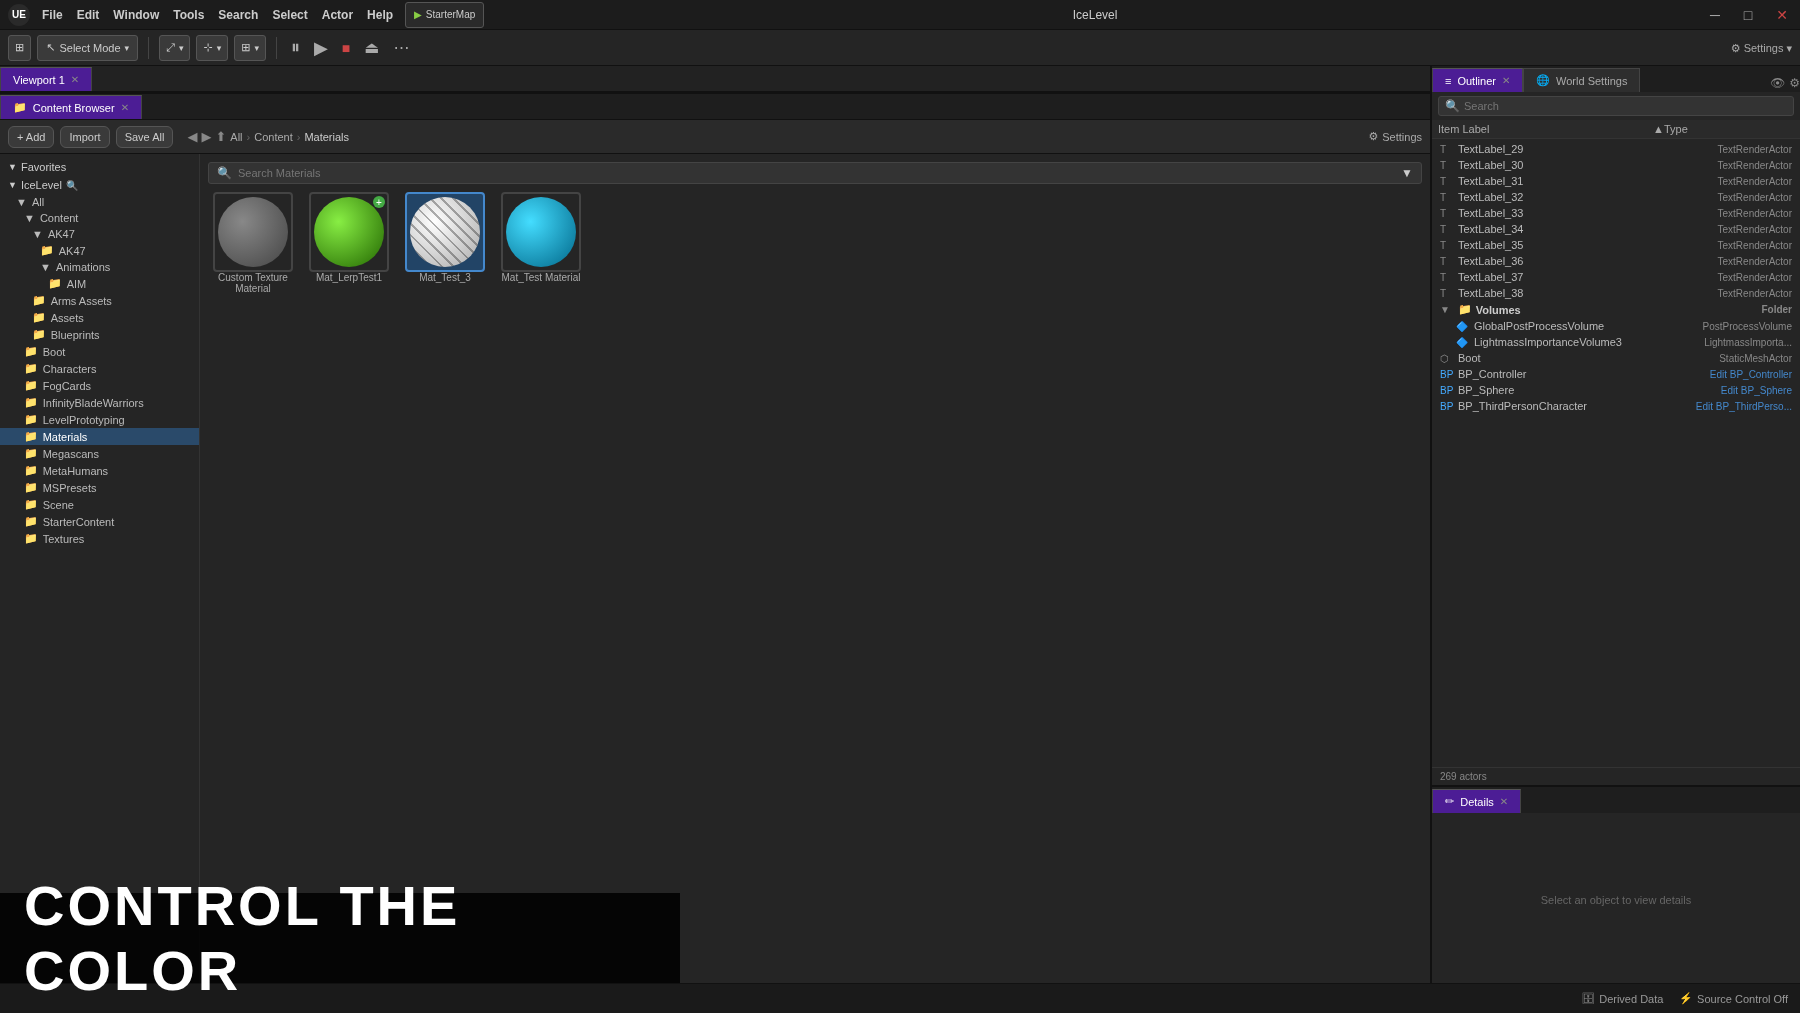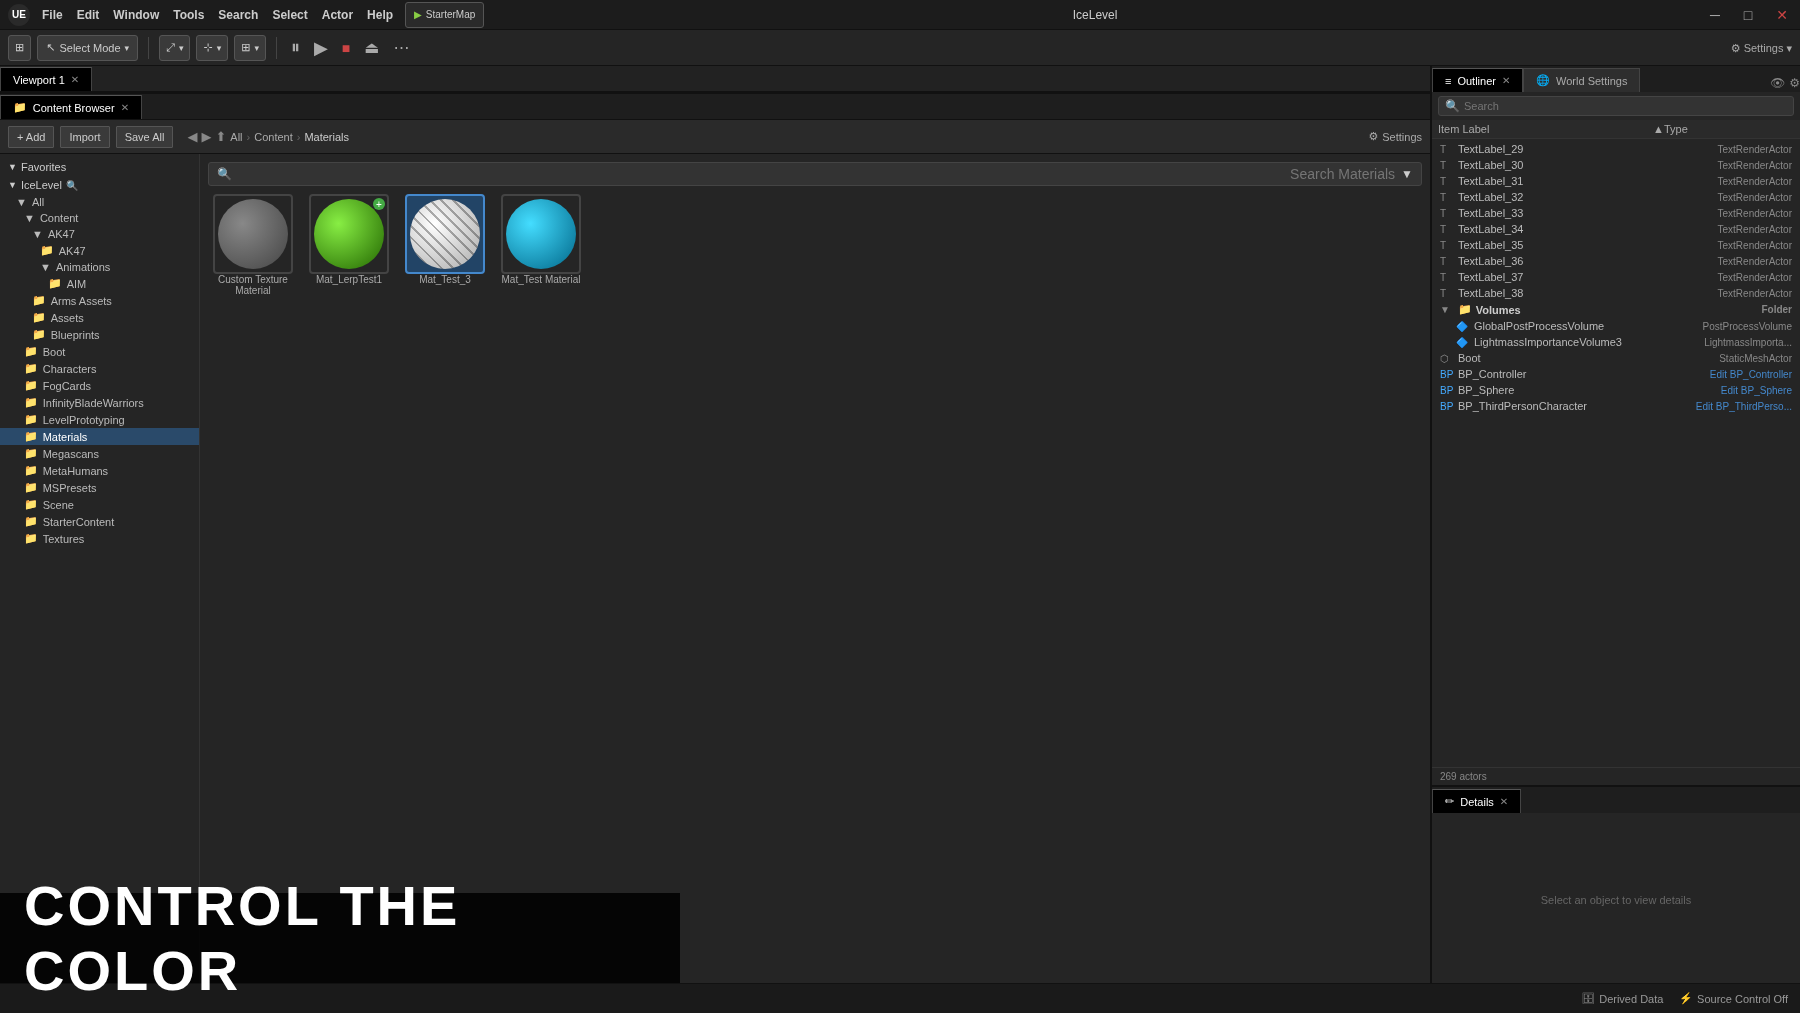--- a/index.html
+++ b/index.html
@@ -106,21 +106,21 @@
       border: 1px solid #444;
       border-bottom: none;
       padding: 4px 12px;
       font-size: 11px;
       color: #aaa;
       cursor: pointer;
       display: flex; align-items: center; gap: 6px;
       height: 24px;
     }
     .tab.active {
-      background: #000000;
+      background: #4c1d95;
       color: #fff;
       border-top: 1px solid #555;
     }
     .tab-close { font-size: 10px; color: #888; cursor: pointer; }
 
     
     #main-layout {
       display: flex;
       width: 100%;
       height: calc(1013px - 92px);
@@ -239,21 +239,21 @@
       background: #2a2a2a;
       display: flex;
       align-items: center;
       padding: 0 8px;
       gap: 6px;
       border-bottom: 1px solid #111;
     }
     .cb-btn {
       background: #3a3a3a;
       border: 1px solid #555;
-      border-radius: 1px;
+      border-radius: 6px;
       color: #ccc;
       font-size: 11px;
       padding: 2px 8px;
       cursor: pointer;
       height: 22px;
       display: flex; align-items: center; gap: 3px;
     }
     #cb-body {
       display: flex;
       flex: 1;
@@ -296,24 +296,23 @@
       border: 1px solid #444;
       border-radius: 3px;
       padding: 3px 8px;
       margin-bottom: 8px;
       gap: 6px;
     }
     #cb-search-bar input {
       background: transparent;
       border: none;
       color: #ccc;
-      font-size: 14px;
+      font-size: 11px;
       outline: none;
       flex: 1;
-      text-align: right;
     }
     .cb-assets-grid {
       display: flex;
       flex-wrap: wrap;
       gap: 6px;
     }
     .asset-thumb {
       width: 90px;
       display: flex;
       flex-direction: column;

